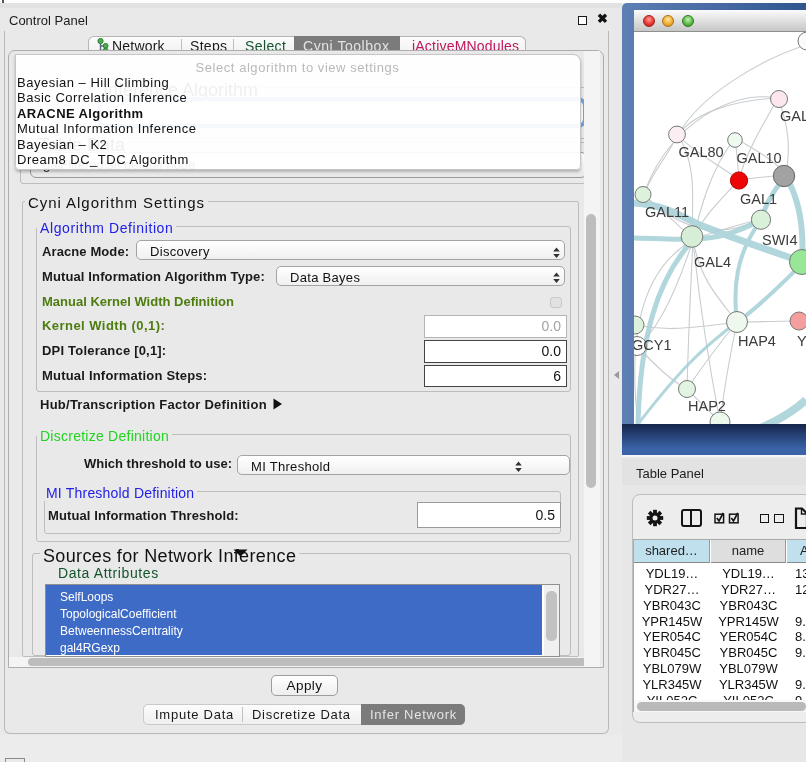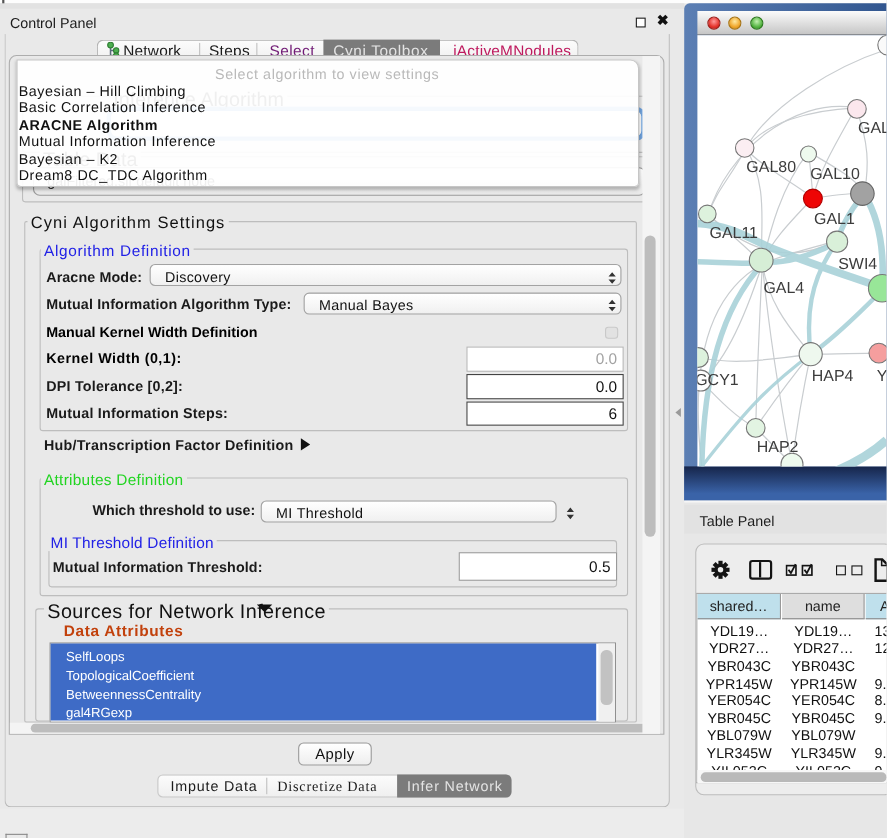--- a/index.html
+++ b/index.html
@@ -1,21 +1,21 @@
 <!DOCTYPE html>
 <html><head>
 <meta charset="utf-8">
 <style>
 * { margin:0; padding:0; box-sizing:border-box; }
 html,body { width:806px; height:762px; overflow:hidden; }
 body { font-family:"Liberation Sans", sans-serif; background:#e9e9e9; position:relative; }
 .abs { position:absolute; }
 .b { font-weight:bold; }
 .lbl { position:absolute; font-size:13px; font-weight:bold; color:#1a1a1a; white-space:nowrap; }
-.dis { color:#000000;text-align:center; }
+.dis { color:#4d7c0f;text-align:center; }
 .field { position:absolute; background:#fff; font-size:14px; text-align:right; padding-right:5px; }
 .combo { position:absolute; background:linear-gradient(#ffffff,#f0f0f0); border:1px solid #a3a3a3; border-radius:5px; font-size:13px; color:#111; }
 .cbt { position:absolute; left:13px; top:2.5px; letter-spacing:0.3px; }
 .grp { position:absolute; border:1px solid #bdbdbd; border-radius:3px; }
 .grplbl { position:absolute; background:#e9e9e9; padding:0 3px; font-size:18px; white-space:nowrap; }
 svg.car { position:absolute; }
 </style>
 </head>
 <body>
 
@@ -35,21 +35,21 @@
 <svg class="abs" style="left:97px;top:38px;" width="13" height="15" viewBox="0 0 13 15">
   <path d="M3.5 4 L3.5 12.5 L8 12.5 M3.5 8 L7 8" stroke="#5a6b7a" stroke-width="1.4" fill="none"></path>
   <circle cx="3.5" cy="3" r="2.6" fill="#4caf50" stroke="#2e7d32" stroke-width="1"></circle>
   <circle cx="8.6" cy="7.8" r="2.4" fill="#4caf50" stroke="#2e7d32" stroke-width="1"></circle>
   <circle cx="8.6" cy="12.6" r="2.4" fill="#4caf50" stroke="#2e7d32" stroke-width="1"></circle>
 </svg>
 <div class="abs" style="left:112px;top:38px;font-size:14px;letter-spacing:0.2px;color:#1a1a1a;">Network</div>
 <div class="abs" style="left:181px;top:39px;width:1px;height:14px;background:#c0c0c0;"></div>
 <div class="abs" style="left:190px;top:38px;font-size:14px;letter-spacing:0.3px;color:#1a1a1a;">Steps</div>
 <div class="abs" style="left:233px;top:39px;width:1px;height:14px;background:#c0c0c0;"></div>
-<div class="abs" style="left:245px;top:38px;font-size:14px;letter-spacing:0.4px;color:#701a75;">Select</div>
+<div class="abs" style="left:245px;top:38px;font-size:14px;letter-spacing:0.4px;color:#14532d;">Select</div>
 <div class="abs" style="left:294px;top:36px;width:106px;height:20px;background:#7b7b7b;"></div>
 <div class="abs" style="left:303px;top:38px;font-size:14px;letter-spacing:0.55px;color:#e4e4e4;">Cyni Toolbox</div>
 <div class="abs" style="left:412px;top:38px;font-size:14px;letter-spacing:0.2px;color:#be185d;">jActiveMNodules</div>
 
 <div class="abs" style="left:8px;top:50px;width:596px;height:618px;background:#e9e9e9;border:1px solid #adadad;border-radius:7px 7px 0 0;"></div>
 
 <div class="grp" style="left:20px;top:87px;width:575px;height:52px;"></div>
 <div class="grplbl" style="left:100px;top:80px;color:#222;">Inference Algorithm</div>
 <div class="abs" style="left:100px;top:100px;width:484px;height:25px;border-radius:6px;border:1.5px solid #6aa0dc;background:#fff;box-shadow:0 0 0 3px rgba(100,155,220,0.9);"></div>
 <div class="grp" style="left:20px;top:142px;width:575px;height:42px;"></div>
@@ -76,79 +76,79 @@
 
 <div class="lbl" style="left:42px;top:244px;letter-spacing:0.1px;">Aracne Mode:</div>
 <div class="combo" style="left:136px;top:240px;width:429px;height:20px;">
     <span class="cbt">Discovery</span>
   </div>
 <svg class="car" style="left:550px;top:246.5px;" width="13" height="12" viewBox="0 0 13 12">
     <path d="M3.2 4.4 L9.8 4.4 L6.5 0.4 Z M3.2 7 L9.8 7 L6.5 11 Z" fill="#333"></path>
   </svg>
 <div class="lbl" style="left:42px;top:269px;letter-spacing:0.12px;">Mutual Information Algorithm Type:</div>
 <div class="combo" style="left:276px;top:266px;width:289px;height:20px;">
-    <span class="cbt">Manual Bayes</span>
+    <span class="cbt">Data Bayes</span>
   </div>
 <svg class="car" style="left:550px;top:272px;" width="13" height="12" viewBox="0 0 13 12">
     <path d="M3.2 4.4 L9.8 4.4 L6.5 0.4 Z M3.2 7 L9.8 7 L6.5 11 Z" fill="#333"></path>
   </svg>
 <div class="lbl dis" style="left:42px;top:294px;">Manual Kernel Width Definition</div>
 <div class="abs" style="left:550px;top:297px;width:12px;height:11px;background:#e2e2e2;border:1px solid #c9c9c9;border-radius:3px;"></div>
 <div class="lbl dis" style="left:42px;top:318px;letter-spacing:0.45px;">Kernel Width (0,1):</div>
 <div class="field" style="left:424px;top:315px;width:143px;height:23px;border:1px solid #b5b5b5;color:#a2a2a2;line-height:21px;">0.0</div>
-<div class="lbl" style="left:42px;top:343px;letter-spacing:0.2px;">DPI Tolerance [0,2]:</div>
+<div class="lbl" style="left:42px;top:343px;letter-spacing:0.2px;">DPI Tolerance [0,1]:</div>
 <div class="field" style="left:424px;top:340px;width:143px;height:23px;border:1px solid #444;color:#111;line-height:21px;">0.0</div>
 <div class="lbl" style="left:42px;top:368px;letter-spacing:0.2px;">Mutual Information Steps:</div>
 <div class="field" style="left:424px;top:365px;width:143px;height:22px;border:1px solid #444;color:#111;line-height:20px;">6</div>
 
 <div class="lbl" style="left:40px;top:397px;letter-spacing:0.25px;">Hub/Transcription Factor Definition</div>
 <svg class="abs" style="left:272px;top:398px;" width="11" height="12">
     <path d="M1.5 0.5 L10 6 L1.5 11.5 Z" fill="#111"></path>
   </svg>
 
 <div class="grp" style="left:36px;top:434px;width:535px;height:108px;"></div>
-<div class="grplbl" style="left:37px;top:427.5px;color:#21d421;font-size:14px;letter-spacing:0.25px;">Attributes Definition</div>
+<div class="grplbl" style="left:37px;top:427.5px;color:#21d421;font-size:14px;letter-spacing:0.25px;">Discretize Definition</div>
 <div class="lbl" style="left:84px;top:456px;width:148px;text-align:right;">Which threshold to use:</div>
-<div class="combo" style="left:237px;top:455px;width:269px;height:20px;">
+<div class="combo" style="left:237px;top:455px;width:333px;height:20px;">
     <span class="cbt">MI Threshold</span>
   </div>
 <svg class="car" style="left:512px;top:460.5px;" width="13" height="12" viewBox="0 0 13 12">
     <path d="M3.2 4.4 L9.8 4.4 L6.5 0.4 Z M3.2 7 L9.8 7 L6.5 11 Z" fill="#333"></path>
   </svg>
 
 <div class="grp" style="left:44px;top:491px;width:517px;height:43px;"></div>
 <div class="grplbl" style="left:43px;top:484.5px;color:#2121e6;font-size:14px;letter-spacing:0.2px;">MI Threshold Definition</div>
 <div class="lbl" style="left:48px;top:508px;letter-spacing:0.1px;">Mutual Information Threshold:</div>
 <div class="field" style="left:417px;top:502px;width:144px;height:26px;border:1px solid #9a9a9a;color:#111;line-height:24px;">0.5</div>
 
 <div class="grp" style="left:32px;top:553px;width:539px;height:103px;"></div>
 <div class="grplbl" style="left:40px;top:546px;color:#111;letter-spacing:0.35px;">Sources for Network Inference</div>
 <svg class="abs" style="left:233px;top:549px;" width="15" height="8">
     <path d="M0.5 0.5 L14.5 0.5 L7.5 7.5 Z" fill="#111"></path>
   </svg>
-<div class="abs" style="left:31px;top:565px;font-size:14px;font-weight:bold;letter-spacing:0.6px;color:#c2410c;padding-left:27px;">Data Attributes</div>
+<div class="abs" style="left:31px;top:565px;font-size:14px;font-weight:normal;letter-spacing:0.6px;color:#14532d;padding-left:27px;">Data Attributes</div>
 
 <div class="abs" style="left:45px;top:584px;width:515px;height:73px;background:#fff;border:1px solid #8f8f8f;"></div>
 <div class="abs" style="left:46px;top:585px;width:496px;height:70px;background:#3e6bc6;"></div>
 <div class="abs" style="left:60px;top:589px;font-size:12px;color:#fff;line-height:16.9px;">SelfLoops<br>TopologicalCoefficient<br>BetweennessCentrality<br>gal4RGexp</div>
 <div class="abs" style="left:544px;top:585px;width:15px;height:71px;background:#f0f0f0;"></div>
 <div class="abs" style="left:546px;top:591px;width:11px;height:50px;background:#c2c2c2;border-radius:5px;"></div>
 
 <div class="abs" style="left:9px;top:657px;width:591px;height:10px;background:#f4f4f4;"></div>
 <div class="abs" style="left:28px;top:658px;width:564px;height:8px;background:#bdbdbd;border-radius:4px;"></div>
 
 <div class="abs" style="left:584px;top:51px;width:16px;height:616px;background:#f4f4f4;"></div>
 <div class="abs" style="left:586px;top:214px;width:10px;height:274px;background:#bdbdbd;border-radius:5px;"></div>
 
 <div class="abs" style="left:271px;top:675px;width:67px;height:21px;background:linear-gradient(#fff,#eee);border:1px solid #9d9d9d;border-radius:5px;text-align:center;font-size:13.5px;letter-spacing:0.4px;color:#111;line-height:19px;">Apply</div>
 
 <div class="abs" style="left:143px;top:704px;width:322px;height:21px;background:linear-gradient(#fcfcfc,#efefef);border:1px solid #c9c9c9;border-radius:5px;"></div>
 <div class="abs" style="left:155px;top:707px;font-size:13px;letter-spacing:0.75px;color:#1a1a1a;">Impute Data</div>
 <div class="abs" style="left:242px;top:707px;width:1px;height:15px;background:#c0c0c0;"></div>
-<div class="abs" style="left:252px;top:707px;font-size:13px;letter-spacing:0.7px;color:#1a1a1a;font-family:Liberation Serif, serif;">Discretize Data</div>
+<div class="abs" style="left:252px;top:707px;font-size:13px;letter-spacing:0.7px;color:#1a1a1a;">Discretize Data</div>
 <div class="abs" style="left:361px;top:704px;width:104px;height:21px;background:#7b7b7b;border-radius:0 5px 5px 0;"></div>
 <div class="abs" style="left:370px;top:707px;font-size:13px;letter-spacing:0.75px;color:#e4e4e4;">Infer Network</div>
 
 <div class="abs" style="left:614px;top:371px;width:0;height:0;border-top:4px solid transparent;border-bottom:4px solid transparent;border-right:5px solid #9a9a9a;"></div>
 
 <div class="abs" style="left:4.5px;top:758px;width:20px;height:5px;border:1.5px solid #8a8a8a;border-bottom:none;background:#eaeaea;"></div>
 
 <div class="abs" style="left:622px;top:3px;width:184px;height:452px;background:linear-gradient(90deg,#5c7fb4,#31568f);border-radius:5px 0 0 0;"></div>
 <div class="abs" style="left:622px;top:424px;width:184px;height:31px;background:linear-gradient(#16254a,#3a63a8 80%);"></div>
 

